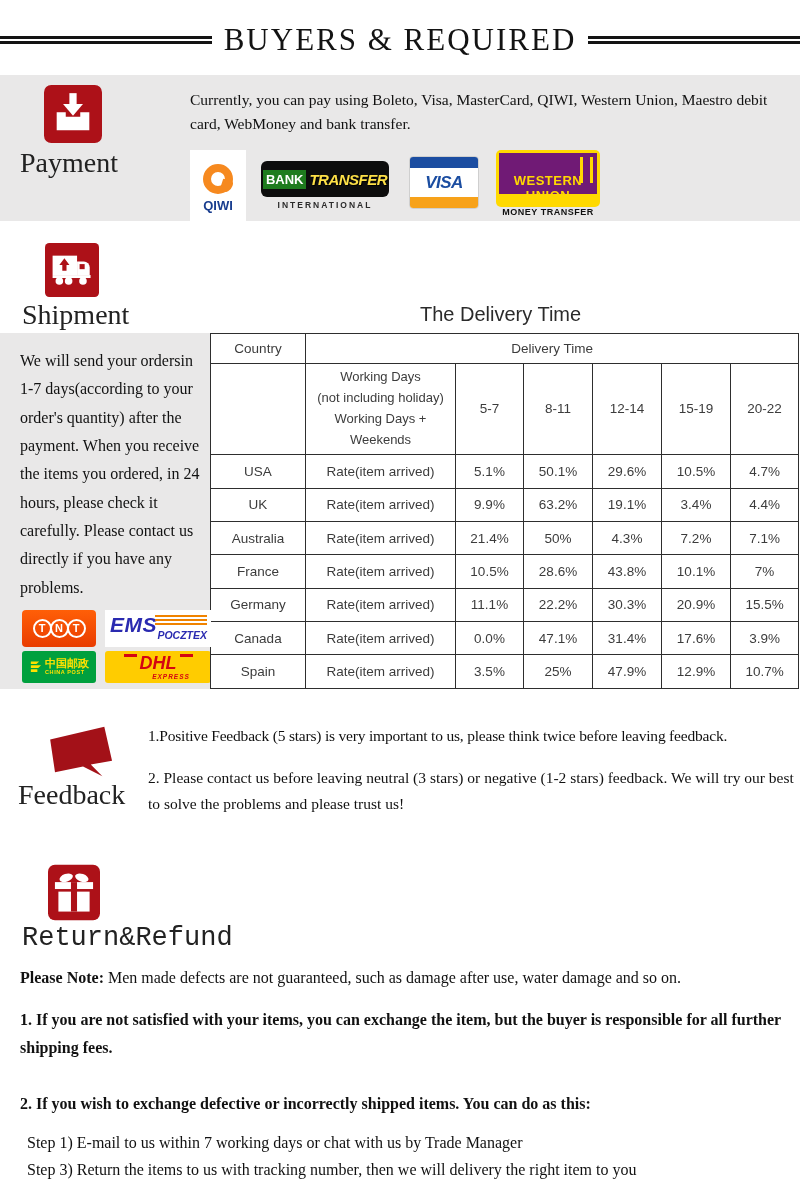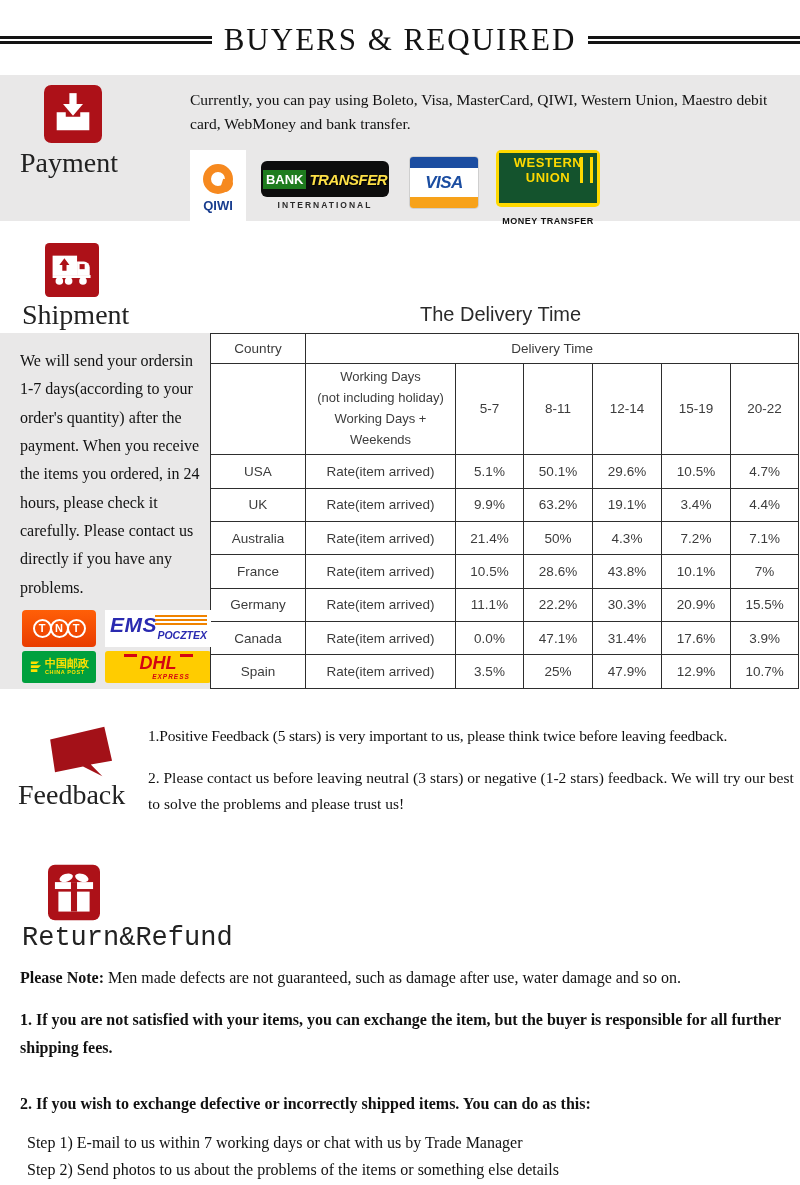--- a/index.html
+++ b/index.html
@@ -44,22 +44,22 @@
 
   .visa { width:70px; height:53px; margin-left:20px; margin-top:6px; background:#fff;
           border:1px solid #cfcfcf; border-radius:4px; overflow:hidden; display:flex; flex-direction:column; }
   .visa-top { height:11px; background:#1b4da1; }
   .visa-mid { flex:1; display:flex; align-items:center; justify-content:center; color:#1b4da1;
           font-style:italic; font-weight:bold; font-size:17px; font-family:"Liberation Sans",sans-serif;
           letter-spacing:-0.5px; }
   .visa-bot { height:11px; background:#f7a21a; }
 
   .wu { width:104px; height:57px; margin-left:17px; background:#ffd900; border-radius:5px; padding:3px 3px 0 3px; }
-  .wu-inner { background:#14532d; height:50px; position:relative; color:#ffd900; text-align:center;
-          font-weight:bold; font-size:13px; line-height:1.15; padding-top:3px; letter-spacing:0.5px;
+  .wu-inner { background:#701a75; height:41px; position:relative; color:#ffd900; text-align:center;
+          font-weight:bold; font-size:13px; line-height:1.15; padding-top:21px; letter-spacing:0.5px;
           font-family:"Liberation Sans",sans-serif; }
   .wu-inner::after { content:""; position:absolute; right:4px; top:4px; width:7px; height:26px;
           border-left:3px solid #ffd900; border-right:3px solid #ffd900; }
   .wu-bottom { height:36px; display:flex; align-items:center; justify-content:center; color:#101010;
           font-weight:bold; font-size:9px; letter-spacing:0.5px; font-family:"Liberation Sans",sans-serif; }
 
   
   .shipment-head { margin-top:22px; height:90px; position:relative; }
   .ship-badge-icon { position:absolute; left:45px; top:0; }
   .ship-label { position:absolute; left:22px; top:56px; font-size:28px; color:#222; }
@@ -348,18 +348,17 @@
     </svg>
     <div class="rt-label">Return&amp;Refund</div>
 
     <p class="rt-note"><b>Please Note:</b><span> Men made defects are not guaranteed, such as damage after use, water damage and so on.</span></p>
 
     <p class="rt-point">1. If you are not satisfied with your items, you can exchange the item, but the buyer is responsible for all further shipping fees.</p>
     <p class="rt-point rt-point2">2. If you wish to exchange defective or incorrectly shipped items. You can do as this:</p>
 
     <div class="rt-steps">
       <p class="rt-step">Step 1) E-mail to us within 7 working days or chat with us by Trade Manager</p>
-      <p class="rt-step">Step 2) Send photos to us about the problems of the items or something else details</p>
       <p class="rt-step">Step 3) Return the items to us with tracking number, then we will delivery the right item to you immediately.</p>
     </div>
   </div>
 
 </div>
 
 </body></html>

